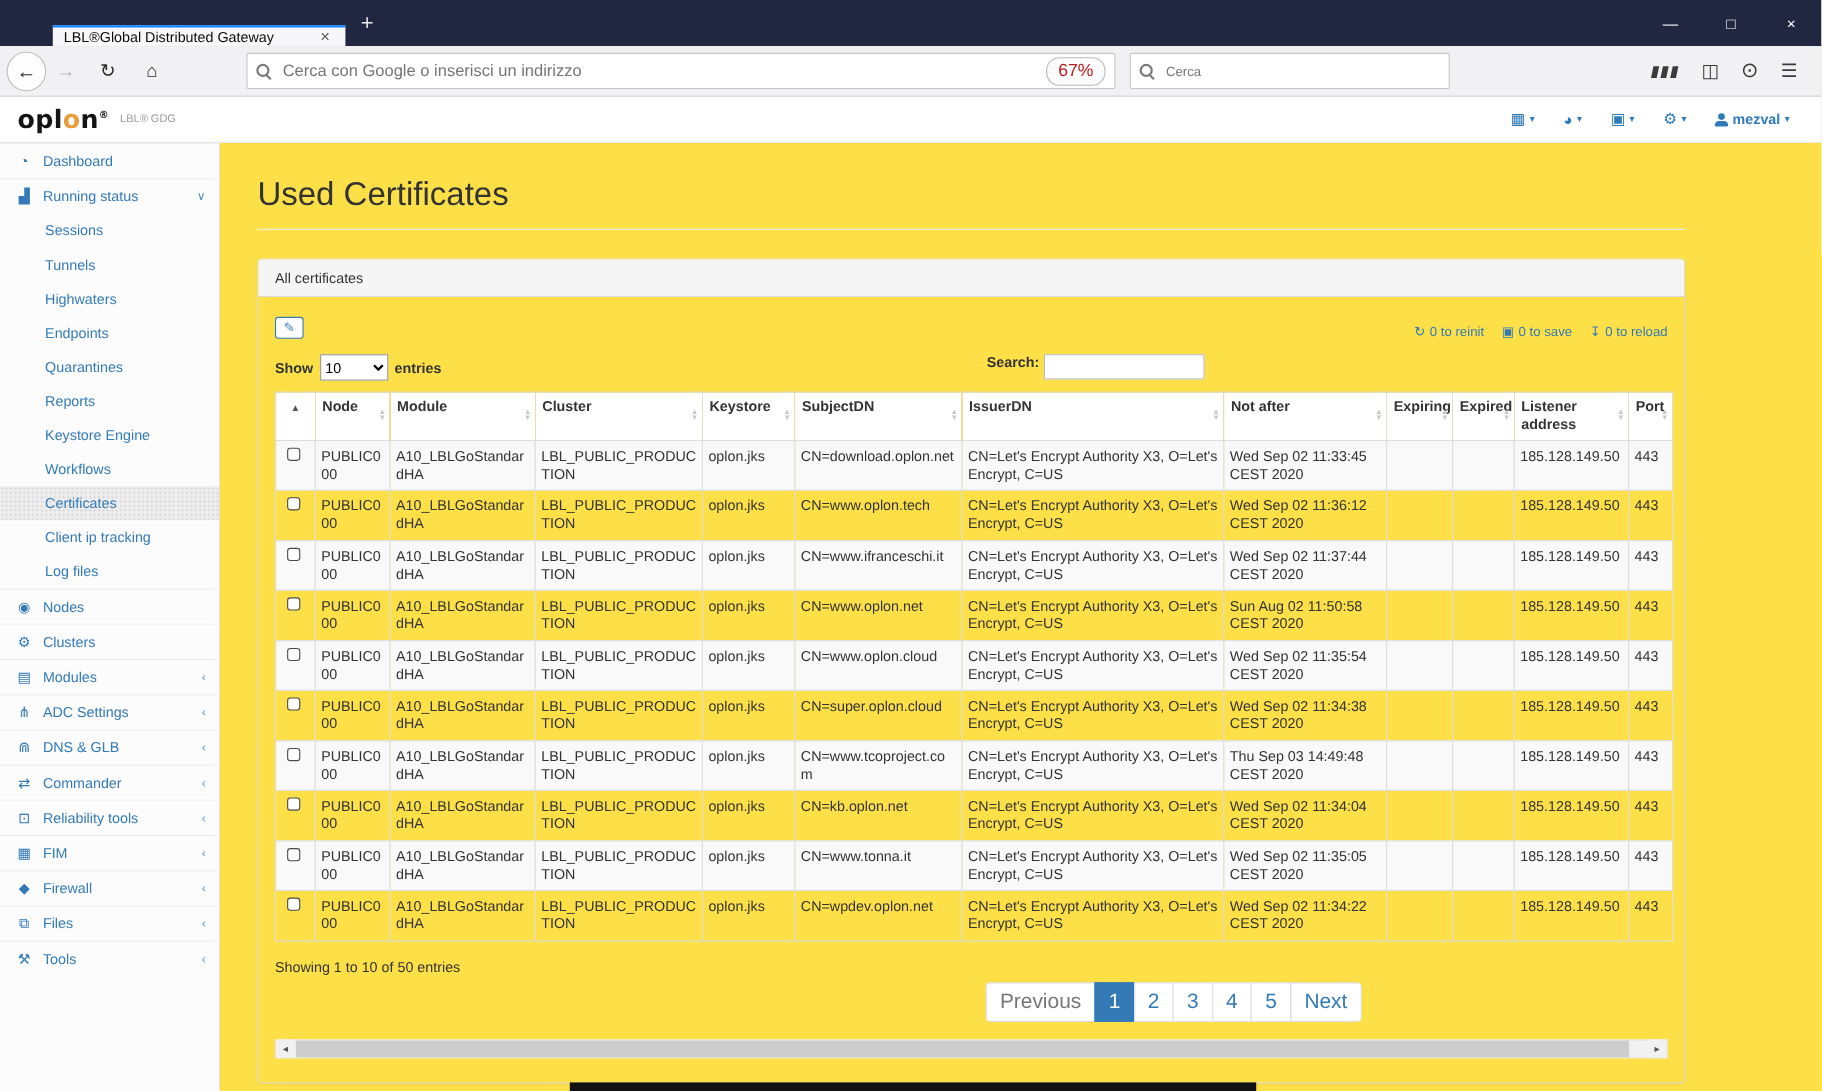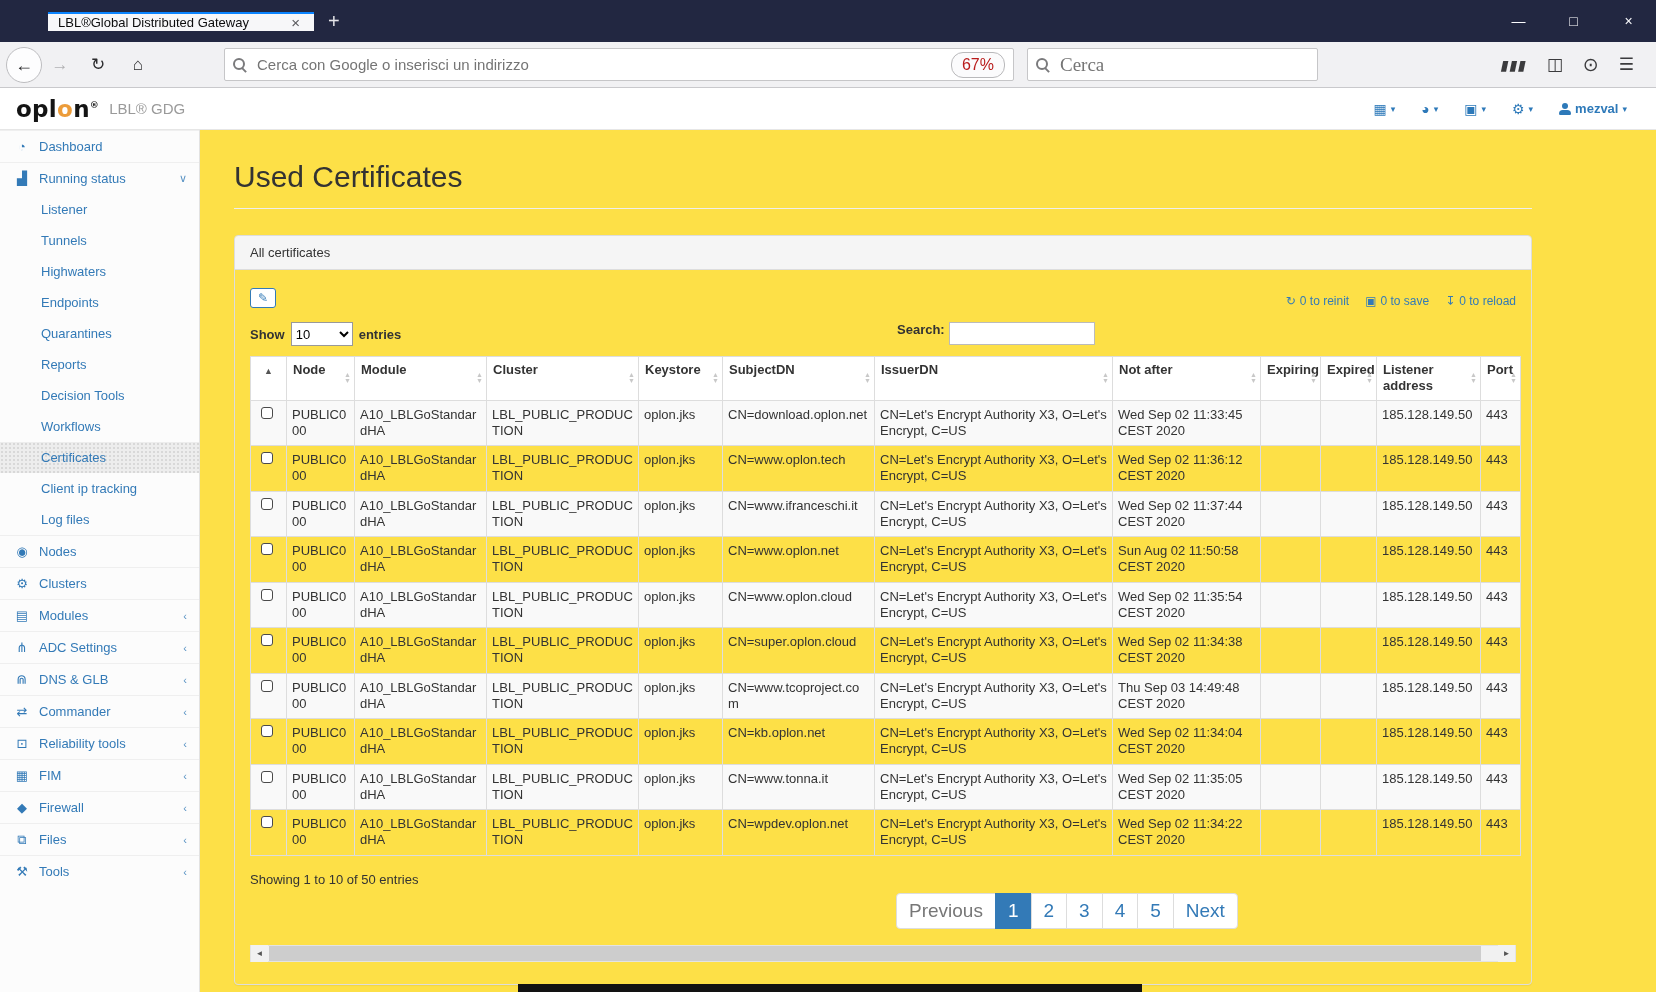--- a/index.html
+++ b/index.html
@@ -1,54 +1,54 @@
 <!DOCTYPE html>
 <html><head>
 <meta charset="utf-8">
 <style>
   * { box-sizing: border-box; }
   html,body { margin:0; padding:0; background:#e9e9e9; }
   body { font-family:"Liberation Sans","DejaVu Sans",sans-serif; }
   #screen { position:relative; width:1656px; height:992px; background:#fff; overflow:hidden; }
 
   
-  .tabbar { position:absolute; left:0; top:0; width:1656px; height:42px; background:#222741; display:flex; align-items:center; }
+  .tabbar { position:absolute; left:0; top:0; width:1656px; height:42px; background:#222741; display:flex; align-items:flex-end; }
   .tab { margin-left:48px; width:266px; background:#f7f7f9; border-top:2px solid #0a84ff; display:flex; align-items:center; padding:0 10px; }
   .tab-title { font-size:13px; color:#0c0c0d; flex:1; white-space:nowrap; overflow:hidden; }
   .tab-close { color:#5a5a5e; font-size:15px; padding:0 4px; cursor:default; }
   .newtab-btn { color:#e4e4e8; font-size:20px; padding:4px 14px; align-self:center; }
   .win-controls { position:absolute; right:0; top:0; height:42px; display:flex; align-items:center; }
   .win-btn { color:#fbfbfe; width:55px; text-align:center; font-size:14px; }
 
   
   .navbar { position:absolute; left:0; top:42px; width:1656px; height:46px; background:#f1f1f3; border-bottom:1px solid #c9c9cc; display:flex; align-items:center; }
   .nav-btn { color:#2b2b2d; font-size:17px; text-align:center; }
   .back-btn { width:36px; height:36px; margin-left:6px; border:1px solid #bdbdc0; border-radius:50%; background:#fdfdfe; line-height:34px; font-size:18px; }
   .fwd-btn { width:28px; margin-left:4px; color:#b1b1b3; }
   .reload-btn { width:28px; margin-left:10px; }
   .home-btn { width:28px; margin-left:12px; }
   .urlbar { margin-left:72px; width:790px; height:33px; background:#fff; border:1px solid #c6c6c8; border-radius:2px; display:flex; align-items:center; padding:0 8px; }
   .urlbar input { flex:1; border:none; outline:none; font-size:15px; color:#333; margin-left:8px; font-family:inherit; }
   .urlbar input::placeholder, .searchbar input::placeholder { color:#757575; }
   .zoom-pill { border:1px solid #b9b9bb; border-radius:12px; background:#fbfbfc; font-size:16px; color:#b91c1c; padding:3px 10px; }
   .searchbar { margin-left:13px; width:291px; height:33px; background:#fff; border:1px solid #c6c6c8; border-radius:2px; display:flex; align-items:center; padding:0 8px; }
-  .searchbar input { flex:1; border:none; outline:none; font-size:19px; color:#333; margin-left:8px; font-family:Liberation Serif, serif; }
+  .searchbar input { flex:1; border:none; outline:none; font-size:12px; color:#333; margin-left:8px; font-family:Liberation Sans, sans-serif; }
   .mag { display:inline-block; width:14px; height:14px; position:relative; flex:none; }
   .mag::before { content:""; position:absolute; width:8px; height:8px; border:2px solid #7a7a7c; border-radius:50%; top:0; left:0; }
   .mag::after { content:""; position:absolute; width:6px; height:2px; background:#7a7a7c; transform:rotate(45deg); bottom:1px; right:0; }
   .tool-icos { margin-left:auto; display:flex; align-items:center; margin-right:12px; }
   .tool-ico { color:#3b3b3d; font-size:17px; margin:0 10px; }
   .lib-ico { display:inline-block; transform:skewX(-12deg); letter-spacing:1px; font-size:14px; }
 
   
   .appbar { position:absolute; left:0; top:88px; width:1656px; height:42px; background:#fff; border-bottom:1px solid #e6e6e6; display:flex; align-items:center; padding:0 16px; }
   .logo { font-family:"DejaVu Sans","Liberation Sans",sans-serif; font-weight:800; font-size:23px; color:#141414; letter-spacing:.3px; }
   .logo .accent { color:#ec9c3a; }
   .logo sup { font-size:9px; }
-  .product { color:#9a9a9a; font-size:15px; margin-left:10px; }
+  .product { color:#9a9a9a; font-size:10px; margin-left:10px; }
   .app-icos { margin-left:auto; display:flex; align-items:center; }
   .app-ico { color:#2d79b9; font-size:14px; margin:0 13px; display:flex; align-items:center; gap:4px; }
   .caret { font-size:9px; color:#2d79b9; }
   .user-name { font-weight:bold; font-size:13px; color:#2d79b9; }
   .person-icon { display:inline-block; width:12px; height:12px; position:relative; }
   .person-icon::before { content:""; position:absolute; top:0; left:3px; width:6px; height:6px; border-radius:50%; background:#2d79b9; }
   .person-icon::after { content:""; position:absolute; bottom:0; left:0; width:12px; height:5px; border-radius:6px 6px 2px 2px; background:#2d79b9; }
 
   
   .sidebar { position:absolute; left:0; top:130px; width:200px; bottom:0; background:#fcfcfc; border-right:1px solid #e2e2e2; overflow:hidden; }
@@ -173,39 +173,39 @@
       <div class="side-item">
         <span class="s-ico">◔</span>
         <span>Dashboard</span>
       </div>
       <div class="side-item">
         <span class="s-ico">▟</span>
         <span>Running status</span>
         <span class="chev">∨</span>
       </div>
       <div class="side-sub">
-        <span>Listener</span>
+        <span>Sessions</span>
       </div>
       <div class="side-sub">
         <span>Tunnels</span>
       </div>
       <div class="side-sub">
         <span>Highwaters</span>
       </div>
       <div class="side-sub">
         <span>Endpoints</span>
       </div>
       <div class="side-sub">
         <span>Quarantines</span>
       </div>
       <div class="side-sub">
         <span>Reports</span>
       </div>
       <div class="side-sub">
-        <span>Decision Tools</span>
+        <span>Keystore Engine</span>
       </div>
       <div class="side-sub">
         <span>Workflows</span>
       </div>
       <div class="side-sub active">
         <span>Certificates</span>
       </div>
       <div class="side-sub">
         <span>Client ip tracking</span>
       </div>

